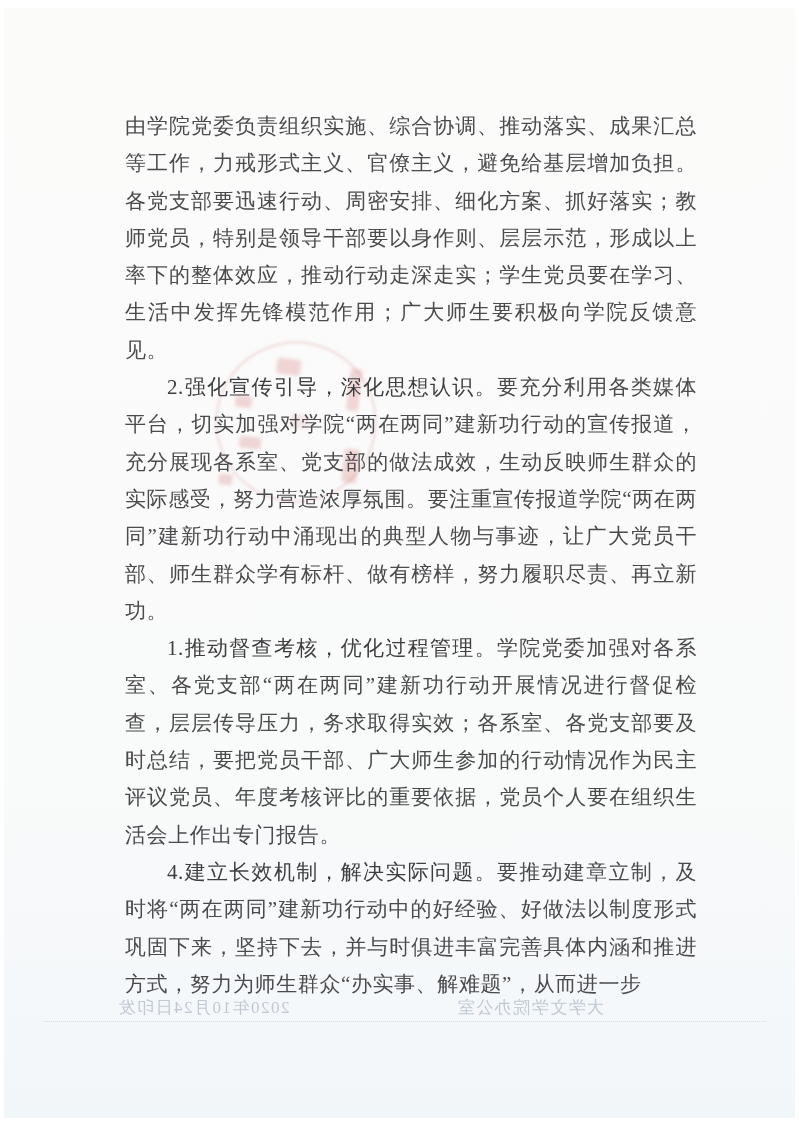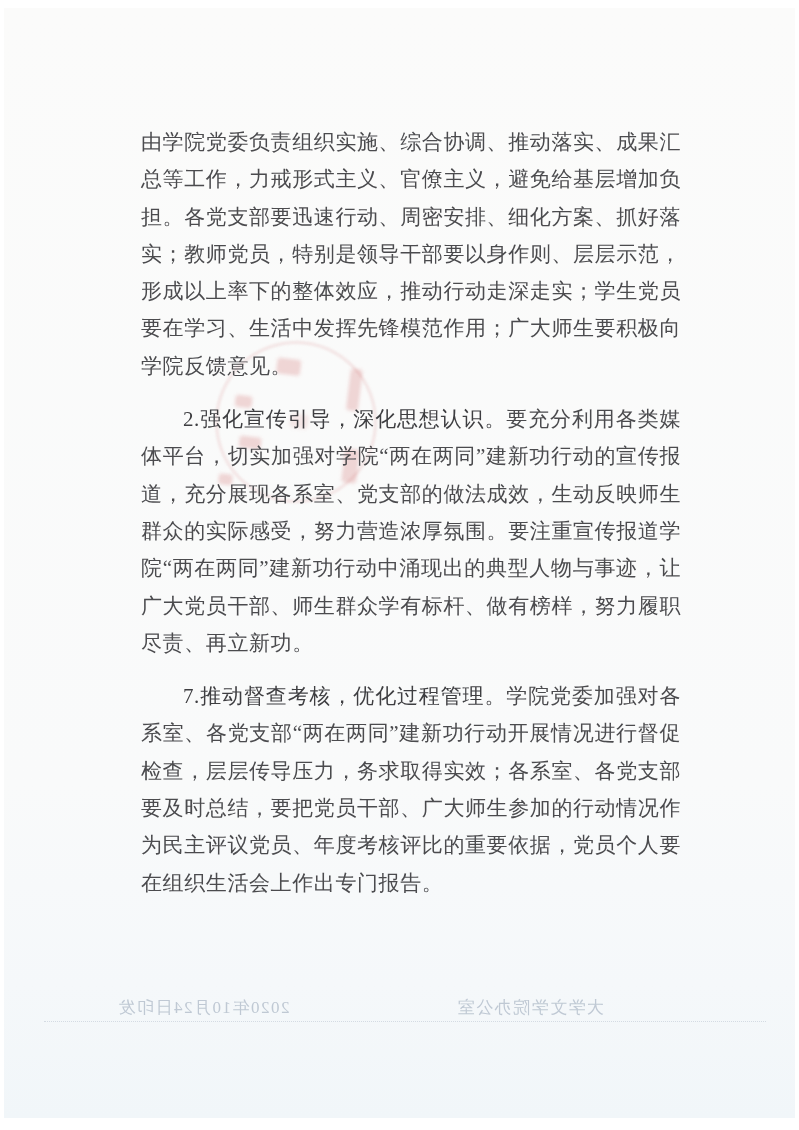--- a/index.html
+++ b/index.html
@@ -31,21 +31,21 @@
     left: 121px;
     top: 100px;
     width: 572px;
     color: #4b4b4e;
     font-size: 21px;
     line-height: 37.3px;
     letter-spacing: 0.6px;
     text-align: justify;
   }
   .content p.para {
-    margin: 16px;
+    margin: 0;
     padding: 0;
   }
   .content p.para.indent { text-indent: 2em; }
   .content .b {
     font-weight: 400;
     color: #3e3e41;
   }
   
   .seal {
     position: absolute;
@@ -107,21 +107,22 @@
       <i class="m3"></i>
       <i class="m4"></i>
       <i class="m5"></i>
       <i class="m6"></i>
       <i class="m7"></i>
     </div>
 
     <div class="content" id="doc-content">
         <p class="para"><span class="">由学院党委负责组织实施、综合协调、推动落实、成果汇总等工作，力戒形式主义、官僚主义，避免给基层增加负担。各党支部要迅速行动、周密安排、细化方案、抓好落实；教师党员，特别是领导干部要以身作则、层层示范，形成以上率下的整体效应，推动行动走深走实；学生党员要在学习、生活中发挥先锋模范作用；广大师生要积极向学院反馈意见。</span></p>
         <p class="para indent"><span class="b">2.强化宣传引导，深化思想认识。</span><span class="">要充分利用各类媒体平台，切实加强对学院“两在两同”建新功行动的宣传报道，充分展现各系室、党支部的做法成效，生动反映师生群众的实际感受，努力营造浓厚氛围。要注重宣传报道学院“两在两同”建新功行动中涌现出的典型人物与事迹，让广大党员干部、师生群众学有标杆、做有榜样，努力履职尽责、再立新功。</span></p>
-        <p class="para indent"><span class="b">7.推动督查考核，优化过程管理。</span><span class="">学院党委加强对各系室、各党支部“两在两同”建新功行动开展情况进行督促检查，层层传导压力，务求取得实效；各系室、各党支部要及时总结，要把党员干部、广大师生参加的行动情况作为民主评议党员、年度考核评比的重要依据，党员个人要在组织生活会上作出专门报告。</span></p>
+        <p class="para indent"><span class="b">1.推动督查考核，优化过程管理。</span><span class="">学院党委加强对各系室、各党支部“两在两同”建新功行动开展情况进行督促检查，层层传导压力，务求取得实效；各系室、各党支部要及时总结，要把党员干部、广大师生参加的行动情况作为民主评议党员、年度考核评比的重要依据，党员个人要在组织生活会上作出专门报告。</span></p>
+        <p class="para indent"><span class="b">4.建立长效机制，解决实际问题。</span><span class="">要推动建章立制，及时将“两在两同”建新功行动中的好经验、好做法以制度形式巩固下来，坚持下去，并与时俱进丰富完善具体内涵和推进方式，努力为师生群众“办实事、解难题”，从而进一步</span></p>
       </div>
 
     <div class="bleed bleed-left">2020年10月24日印发</div>
 
     <div class="bleed bleed-right">大学文学院办公室</div>
 
     <div class="bleed-line"></div>
 
   </div>
 </div>

